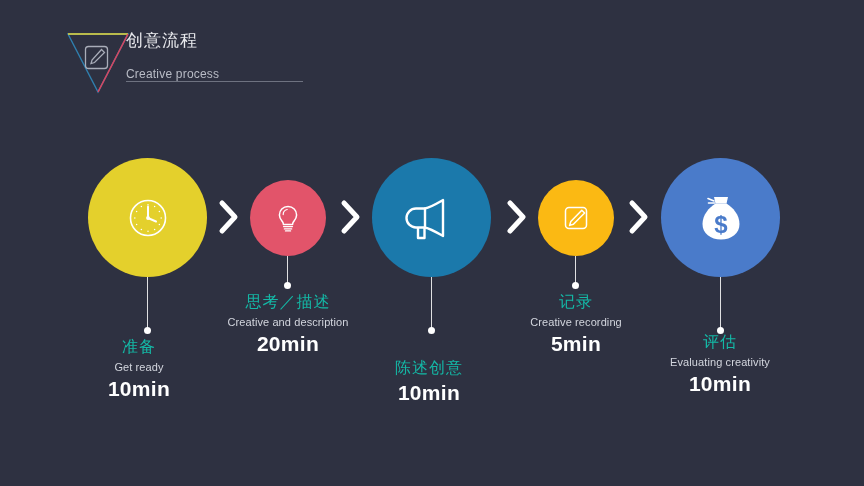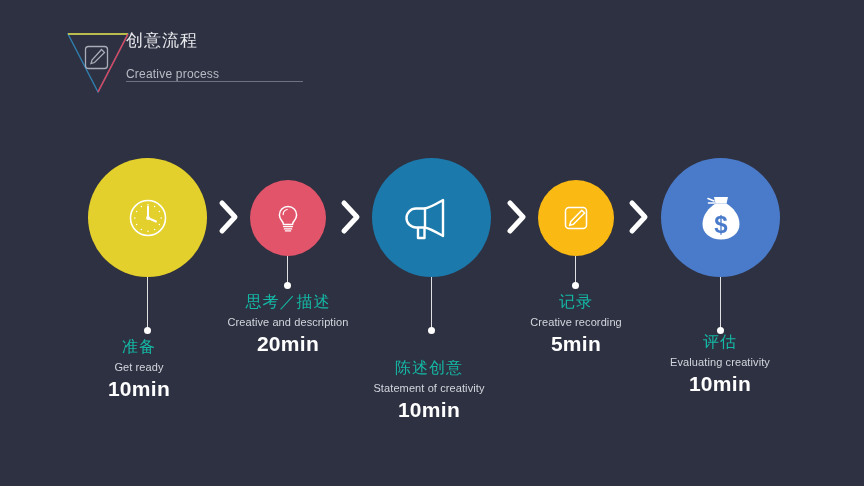--- a/index.html
+++ b/index.html
@@ -166,21 +166,20 @@
           <path d="M40 8 L40 44 C33 40 27 36.5 22 35.5 L22 16.5 C27 15.5 33 12 40 8 z" fill="none" stroke="#ffffff" stroke-width="2.4" stroke-linejoin="round"></path>
           <path d="M22 16.5 L13 16.5 a9.5 9.5 0 0 0 0 19 L22 35.5" fill="none" stroke="#ffffff" stroke-width="2.4" stroke-linejoin="round"></path>
           <path d="M15 35.5 L15 46 L21.5 46 L21.5 35.5" fill="none" stroke="#ffffff" stroke-width="2.4" stroke-linejoin="round"></path>
         </svg>
       </span>
     </div>
     <div class="stem" style="left:431px; top:277px; height:52px;"></div>
     <div class="stem-dot" style="left:428px; top:327px;"></div>
     <div class="label" style="left:328px; top:336px; width:202px;margin-top:21px;">
       <div class="cn">陈述创意</div>
-      <div class="en">Statement of creativity</div>
       <div class="time">10min</div>
     </div>
   </div>
 
   <div class="chev" style="left:504px; top:197px;">
     <svg width="26" height="40" viewBox="0 0 26 40">
       <path d="M6 6 L19 20 L6 34" fill="none" stroke="#ffffff" stroke-width="5" stroke-linecap="round" stroke-linejoin="round"></path>
     </svg>
   </div>
 

